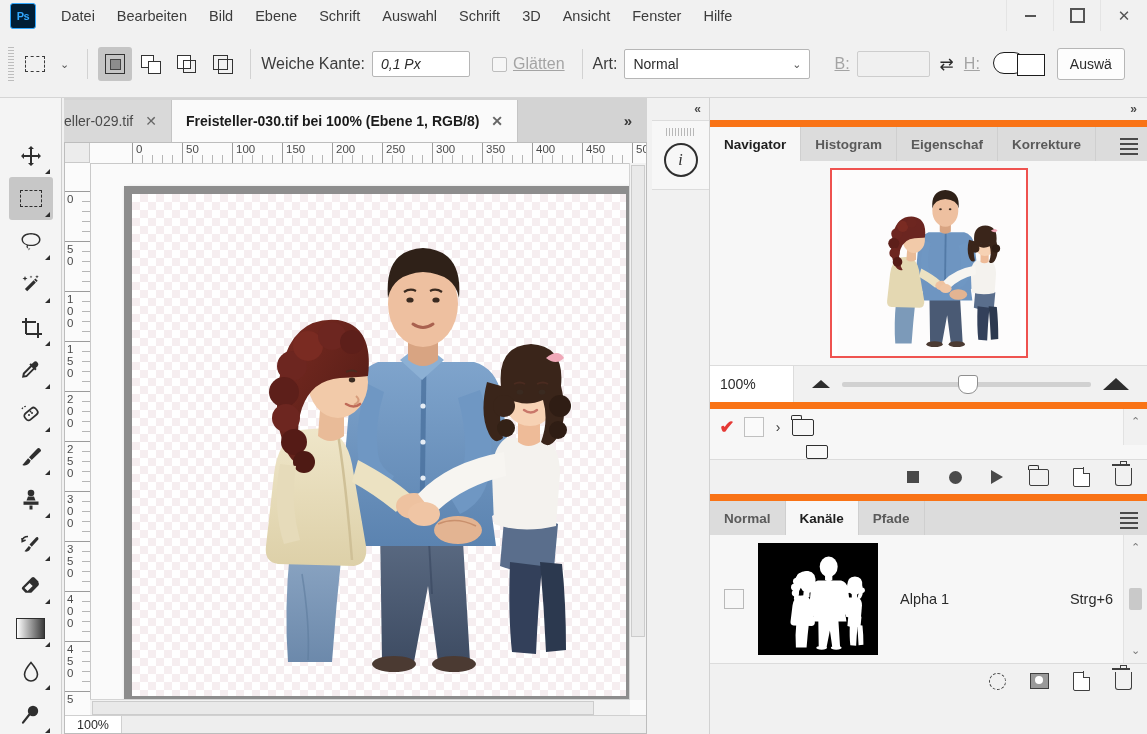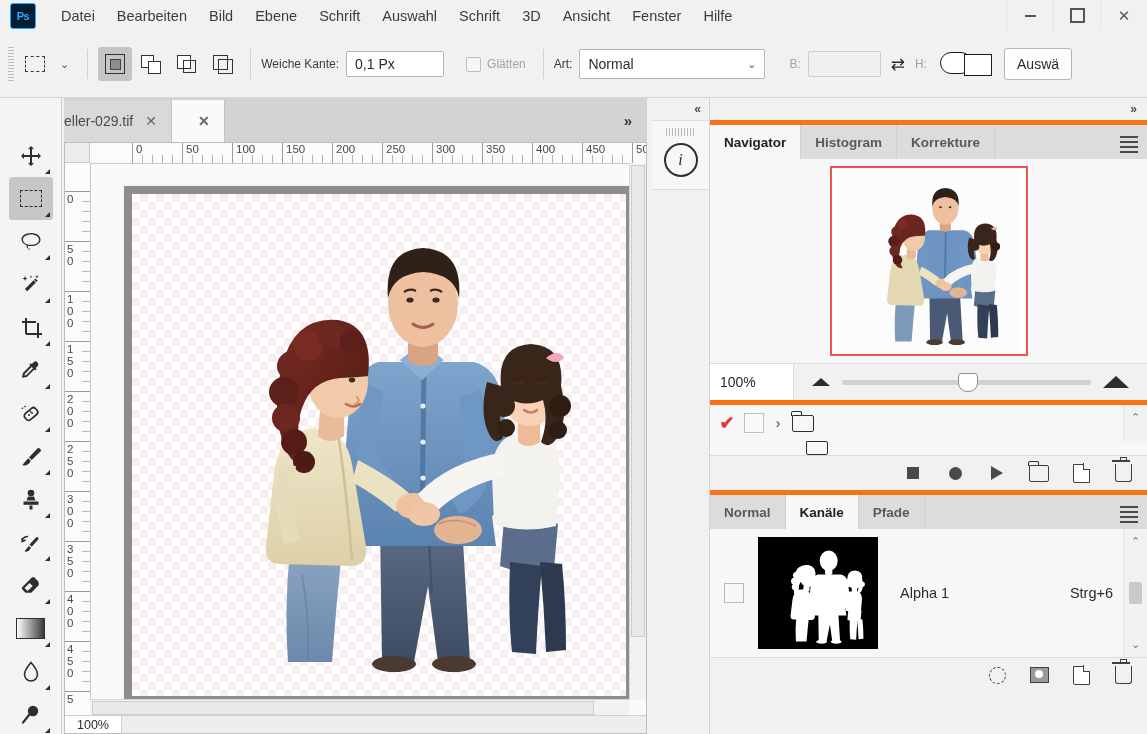--- a/index.html
+++ b/index.html
@@ -34,22 +34,22 @@
   .marquee-ico{width:20px;height:16px;border:1.6px dashed #3a3a3a;box-sizing:border-box;}
   .chev{font-size:11px;color:#555;padding:0 8px;}
   .vsep{width:1px;height:30px;background:#d2d2d2;margin:0 10px;}
   .selmode{display:flex;align-items:center;gap:2px;}
   .selbtn{width:34px;height:34px;display:flex;align-items:center;justify-content:center;border-radius:3px;}
   .selbtn.on{background:#c5c5c5;}
   .sq-a{width:18px;height:18px;border:1.6px solid #333;display:flex;align-items:center;justify-content:center;}
   .sq-a i{display:block;width:9px;height:9px;background:#8d8d8d;border:1px solid #444;}
   .sq-pair{position:relative;width:21px;height:19px;}
   .sq-pair i{position:absolute;border:1.6px solid #333;background:#fff;box-sizing:border-box;}
-  .opt-label{font-size:12px;color:#3c3c3c;margin-right:7px;white-space:nowrap;}
-  .opt-label.dim{color:#a4a4a4;}
+  .opt-label{font-size:16px;color:#3c3c3c;margin-right:7px;white-space:nowrap;}
+  .opt-label.dim{color:#a4a4a4;text-decoration:underline;}
   .txtfield{height:24px;border:1px solid #b6b6b6;background:#fff;border-radius:2px;
      display:flex;align-items:center;padding:0 8px;font-size:14px;color:#2b2b2b;}
   .chkbox{width:13px;height:13px;border:1px solid #bdbdbd;background:#f6f6f6;margin-right:6px;border-radius:2px;}
   .selectbox{height:28px;border:1px solid #b6b6b6;background:#fff;border-radius:2px;
      display:flex;align-items:center;justify-content:space-between;padding:0 8px;
      font-size:14px;color:#2b2b2b;min-width:150px;}
   .swapico{font-size:17px;color:#2b2b2b;margin:0 10px;}
   .colorsw{position:relative;width:52px;height:24px;margin-left:6px;}
   .colorsw .fg{position:absolute;left:0;top:0;width:30px;height:20px;background:#fff;
     border:1.8px solid #1c1c1c;border-radius:14px 14px 14px 14px;}
@@ -121,21 +121,21 @@
   .dock-grip{width:30px;height:8px;margin:0 auto 7px;
      background-image:repeating-linear-gradient(to right,#b8b8b8 0,#b8b8b8 1px,transparent 1px,transparent 3px);}
   .dock-ico{width:30px;height:30px;margin:0 auto;border:2px solid #2f2f2f;border-radius:50%;
      display:flex;align-items:center;justify-content:center;font-size:16px;
      font-family:"Liberation Serif",serif;font-style:italic;color:#2f2f2f;}
 
   
   .rightdock{position:absolute;left:710px;top:98px;width:437px;height:636px;background:#f1f1f1;}
   .dock-expand{height:22px;display:flex;align-items:center;justify-content:flex-end;
      padding-right:10px;font-size:12px;color:#4a4a4a;font-weight:bold;background:#f1f1f1;}
-  .panel{background:#f7f7f7;border-top:5px solid #f97316;}
+  .panel{background:#f7f7f7;border-top:7px solid #f97316;}
   .ptabs{display:flex;align-items:stretch;height:34px;background:#dcdcdc;position:relative;}
   .ptab{display:flex;align-items:center;padding:0 14px;font-size:13.5px;color:#5a5a5a;
      font-weight:bold;background:#dcdcdc;border-right:1px solid #cfcfcf;white-space:nowrap;overflow:hidden;}
   .ptab.active{background:#f7f7f7;color:#1f1f1f;}
   .pmenu{position:absolute;right:0;top:0;height:34px;width:36px;display:flex;
      align-items:center;justify-content:center;}
   .pmenu i{display:block;width:18px;height:2px;background:#4a4a4a;box-shadow:0 5px 0 #4a4a4a,0 -5px 0 #4a4a4a,0 10px 0 #4a4a4a;}
 
   .navbody{height:204px;background:#f7f7f7;display:flex;align-items:center;justify-content:center;}
   .navthumb{width:194px;height:186px;background:#fff;border:2px solid #ef5350;position:relative;overflow:hidden;}
@@ -245,21 +245,21 @@
         <div class="sq-pair">
           <i style="left:0;top:0;width:15px;height:15px;background:transparent;"></i>
           <i style="left:5px;top:4px;width:15px;height:15px;background:transparent;"></i>
         </div>
       </div>
     </div>
 
     <div class="vsep"></div>
 
     <div class="opt-label">Weiche Kante:</div>
-    <div class="txtfield" style="width:80px;">0,1 Px</div>
+    <div class="txtfield" style="width:80px;font-style:italic;">0,1 Px</div>
 
     <div style="display:flex;align-items:center;margin-left:22px;">
       <div class="chkbox"></div>
       <div class="opt-label dim">Glätten</div>
     </div>
 
     <div class="vsep"></div>
 
     <div class="opt-label">Art:</div>
     <div class="selectbox" style="width:168px;">
@@ -379,20 +379,21 @@
     </div>
 
   </div>
 
   <div class="tabbar">
     <div class="doctab" style="margin-left:-14px;">
       <span>eller-029.tif</span>
       <span class="tabx">✕</span>
     </div>
     <div class="doctab active">
+      <span>Freisteller-030.tif bei 100% (Ebene 1, RGB/8)</span>
       <span class="tabx">✕</span>
     </div>
     <div class="tabs-more">»</div>
   </div>
 
   <div class="docarea">
     <div class="ruler-corner"></div>
 
     <div class="ruler-h">
       <div class="rtick" style="left:42px;">
@@ -691,20 +692,21 @@
     </div>
   </div>
 
   <div class="rightdock">
     <div class="dock-expand">»</div>
 
     <div class="panel">
       <div class="ptabs">
         <div class="ptab active">Navigator</div>
         <div class="ptab">Histogram</div>
+        <div class="ptab">Eigenschaf</div>
         <div class="ptab">Korrekture</div>
         <div class="pmenu">
             <i></i>
           </div>
       </div>
       <div class="navbody">
         <div class="navthumb">
           <svg viewBox="0 0 494 502" width="100%" height="100%" preserveAspectRatio="xMidYMid meet">
             <rect width="494" height="502" fill="#fdfcfc"></rect>
             <use href="#none"></use>

